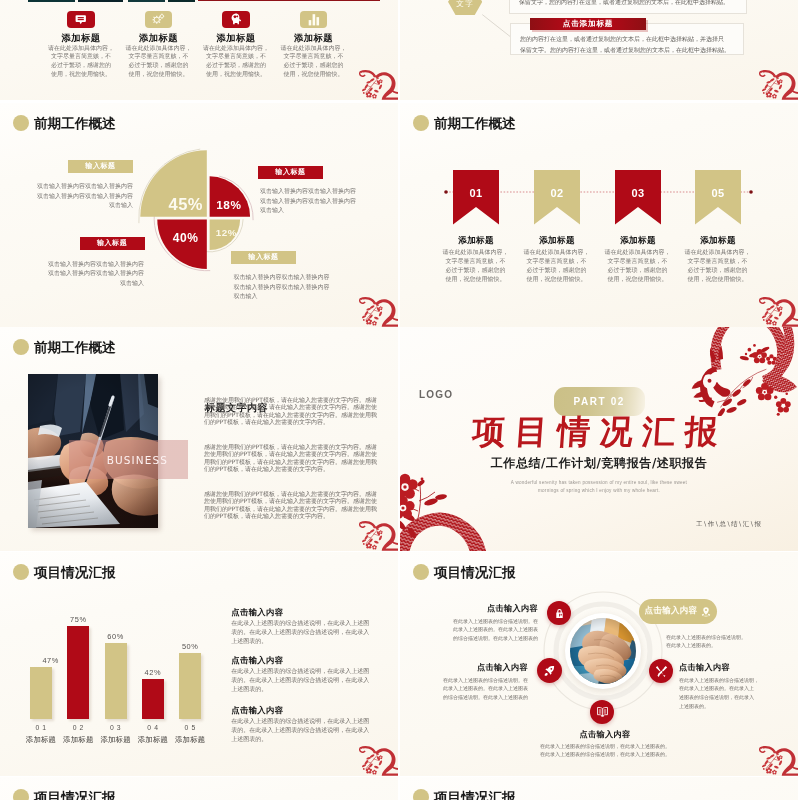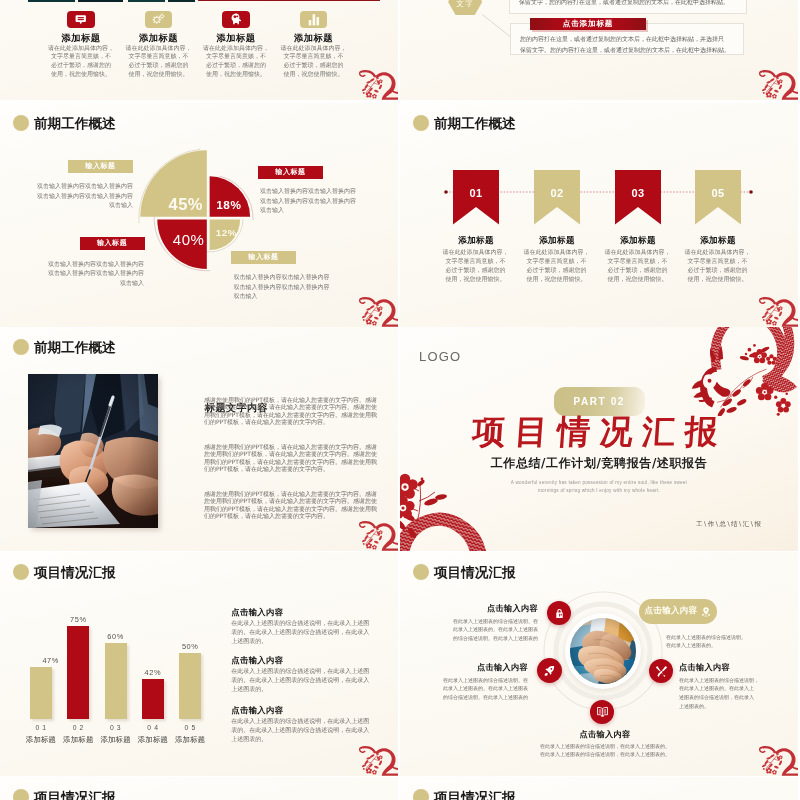--- a/index.html
+++ b/index.html
@@ -42,21 +42,21 @@
          font-size:11px;font-weight:700;letter-spacing:.5px;}
   .s4tt{position:absolute;font-size:8.6px;font-weight:700;color:#151515;text-align:center;letter-spacing:.3px;line-height:9px;}
   .s4bd{position:absolute;white-space:pre-line;font-size:6px;line-height:8.85px;color:#767370;text-align:center;}
   
   .s5img{position:absolute;overflow:hidden;}
   .s5cap{position:absolute;background:rgba(201,132,130,0.45);display:flex;align-items:center;}
   .s5cap span{color:#fdf2f2;font-size:10.5px;letter-spacing:1.1px;padding-left:38px;}
   .s5h{position:absolute;font-size:10px;font-weight:700;color:#1d1d1d;letter-spacing:.5px;margin-top:28px;}
   .s5p{position:absolute;white-space:pre-line;font-size:6px;line-height:7.45px;color:#6f6b67;}
   
-  .s6logo{position:absolute;font-size:13px;color:#6a6764;letter-spacing:1.2px;font-weight:400;}
+  .s6logo{position:absolute;font-size:10px;color:#6a6764;letter-spacing:1.2px;font-weight:700;margin-top:40px;}
   .s6part{position:absolute;border-radius:11px;color:#fff;font-size:10px;letter-spacing:1.6px;
           display:flex;align-items:center;justify-content:center;font-weight:600;
           background:linear-gradient(95deg,#cbc087 0%,#cdc28c 36%,#d8cfa4 66%,#ece5cd 88%,#f8f3e6 100%);}
   .s6title{position:absolute;width:100%;text-align:center;color:#b8171d;font-size:33px;
            font-weight:700;letter-spacing:9.5px;text-indent:9.5px;
            font-family:"DejaVu Serif","Liberation Serif",serif;transform:skewX(-4deg);}
   .s6sub{position:absolute;width:100%;text-align:center;color:#1f1f1f;font-size:12px;
          font-weight:700;letter-spacing:.6px;}
   .s6en{position:absolute;width:100%;text-align:center;color:#9a9590;font-size:4.6px;
         line-height:1.85;letter-spacing:.25px;}
@@ -301,21 +301,21 @@
 <path d="M 210.2 167.6 A 52.5 52.5 0 0 1 154.3 111.2" fill="none" stroke="#dcc3c5" stroke-width="0.9"></path>
 <path d="M 138.9 120.2 A 69.5 69.5 0 0 1 200.2 46.1" fill="none" stroke="#ded8c6" stroke-width="0.9"></path>
 <path d="M 206.8 113.8 L 206.8 47.3 A 66.5 66.5 0 0 0 140.3 113.8 Z" fill="#d2c486"></path>
 <path d="M 209.6 113.8 L 209.6 73.3 A 40.5 40.5 0 0 1 250.1 113.8 Z" fill="#b00a17"></path>
 <path d="M 209.6 116.6 L 240.1 116.6 A 30.5 30.5 0 0 1 209.6 147.1 Z" fill="#d2c486"></path>
 <path d="M 206.8 116.6 L 206.8 166.1 A 49.5 49.5 0 0 1 157.3 116.6 Z" fill="#b00a17"></path>
 </svg>
 <div style="position:absolute;left:168.5px;top:92.3px;font-size:16.5px;font-weight:700;color:#fcfaef;letter-spacing:.5px;">45%</div>
 <div style="position:absolute;left:216.3px;top:94.6px;font-size:11.8px;font-weight:700;color:#ffffff;letter-spacing:.5px;">18%</div>
 <div style="position:absolute;left:215.8px;top:124.4px;font-size:9.8px;font-weight:700;color:#fbf8ea;letter-spacing:.5px;">12%</div>
-<div style="position:absolute;left:172.8px;top:127.8px;font-size:15px;font-weight:400;color:#ffffff;letter-spacing:.5px;">40%</div>
+<div style="position:absolute;left:172.8px;top:127.8px;font-size:12px;font-weight:700;color:#ffffff;letter-spacing:.5px;">40%</div>
 <div class="s3lab gold" style="left:68px;top:57px;width:65px;height:12.6px;">输入标题</div>
 <div class="s3lab red" style="left:258px;top:63px;width:65px;height:12.6px;">输入标题</div>
 <div class="s3lab red" style="left:79.6px;top:134px;width:65px;height:12.6px;">输入标题</div>
 <div class="s3lab gold" style="left:231px;top:148px;width:65px;height:12.6px;">输入标题</div>
 <div class="s3txt cn" style="left:36px;top:78px;width:97px;text-align:right;">双击输入替换内容双击输入替换内容 双击输入替换内容双击输入替换内容 双击输入</div>
 <div class="s3txt cn" style="left:260px;top:83px;width:97px;text-align:left;">双击输入替换内容双击输入替换内容 双击输入替换内容双击输入替换内容 双击输入</div>
 <div class="s3txt cn" style="left:47px;top:155.5px;width:97px;text-align:right;">双击输入替换内容双击输入替换内容 双击输入替换内容双击输入替换内容 双击输入</div>
 <div class="s3txt cn" style="left:233.5px;top:169px;width:97px;text-align:left;">双击输入替换内容双击输入替换内容 双击输入替换内容双击输入替换内容 双击输入</div>
 <svg class="snake" style="right:-3px;bottom:-1px;width:43px;height:45px;" viewBox="0 0 46 46" xmlns="http://www.w3.org/2000/svg">
 <g fill="#c03036">
@@ -553,20 +553,23 @@
  <g stroke="#8e8b86" stroke-width="0.65" opacity=".85">
   <path d="M6 126 L52 120"></path>
             <path d="M8 132 L58 126"></path>
             <path d="M10 138 L62 132"></path>
             <path d="M12 144 L66 138"></path>
             <path d="M14 150 L70 144"></path>
  </g>
  <path d="M0 108 L14 106 L8 154 L0 154 Z" fill="#c9d1da" opacity=".75"></path>
  <rect width="130" height="154" fill="url(#p5vg)"></rect>
 </svg></div>
+<div class="s5cap" style="left:68.7px;top:113.2px;width:119.5px;height:39px;">
+        <span class="cn">BUSINESS</span>
+      </div>
 <div class="s5h cn" style="left:205px;top:46px;">标题文字内容</div>
 <div class="s5p cn" style="left:204px;top:69px;width:175px;">感谢您使用我们的PPT模板，请在此输入您需要的文字内容。感谢
 您使用我们的PPT模板，请在此输入您需要的文字内容。感谢您使
 用我们的PPT模板，请在此输入您需要的文字内容。感谢您使用我
 们的PPT模板，请在此输入您需要的文字内容。</div>
 <div class="s5p cn" style="left:204px;top:116px;width:175px;">感谢您使用我们的PPT模板，请在此输入您需要的文字内容。感谢
 您使用我们的PPT模板，请在此输入您需要的文字内容。感谢您使
 用我们的PPT模板，请在此输入您需要的文字内容。感谢您使用我
 们的PPT模板，请在此输入您需要的文字内容。</div>
 <div class="s5p cn" style="left:204px;top:163px;width:175px;">感谢您使用我们的PPT模板，请在此输入您需要的文字内容。感谢

